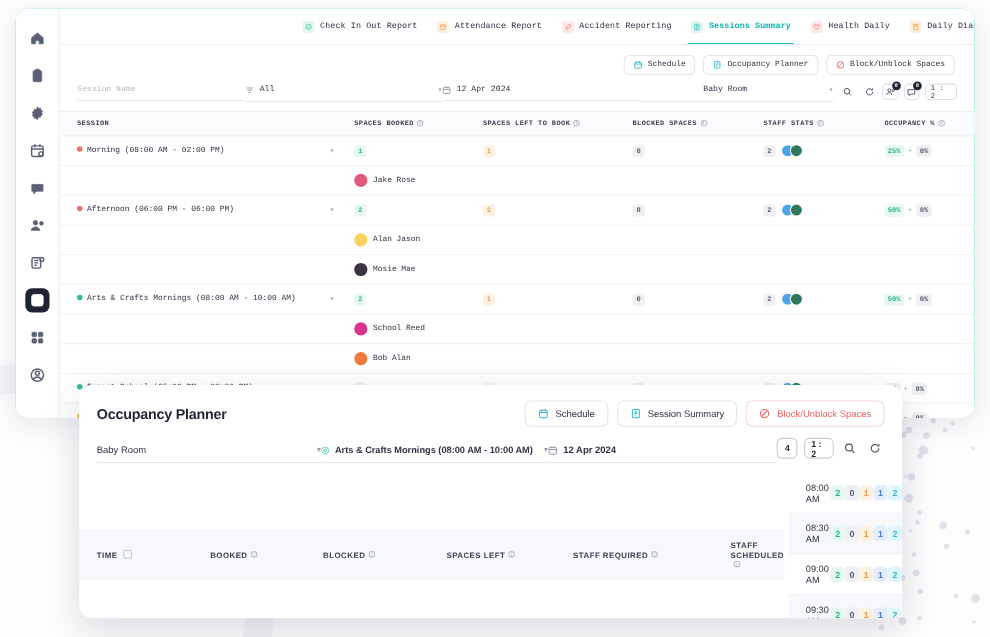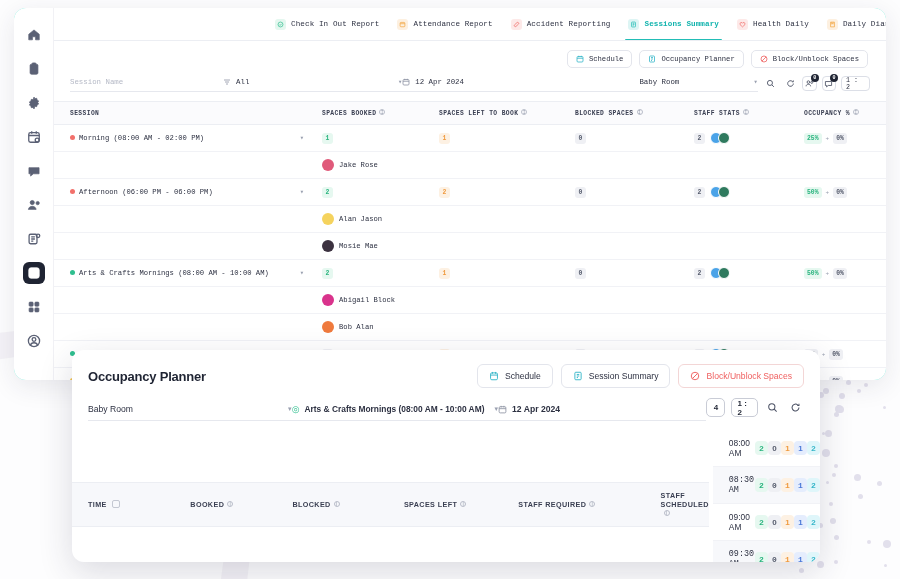--- a/index.html
+++ b/index.html
@@ -159,21 +159,21 @@
                  text-align:left; padding:8px 0; background:#f7f8fb;
                  border-top:1px solid #eceef3; border-bottom:1px solid #eceef3; font-weight:bold;}
   table.occ th.o1 { padding-left:16px; width:128px;}
   table.occ th.o2 { width:110px;}
   table.occ th.o3 { width:120px;}
   table.occ th.o4 { width:124px;}
   table.occ th.o5 { width:154px;}
   table.occ th.o6 { width:auto;}
   table.occ td { padding:8px 0; font-size:8.4px; color:#2d3142; border-bottom:1px solid #f1f2f6;}
   table.occ td.o1 { padding-left:16px;}
-  table.occ tr.alt td { background:#f7f8fb;font-family:Liberation Mono, monospace;}
+  table.occ tr.alt td { background:#f7f8fb;}
   .occbox { display:inline-flex; align-items:center; justify-content:center;
             min-width:13px; height:14px; padding:0 4px; border-radius:4px; font-size:8px; font-weight:bold;}
   .hdr-check { display:inline-block; width:8px; height:8px; border:1px solid #c4c8d2; border-radius:2px; margin-left:5px; vertical-align:-1px;}
 </style>
 </head>
 <body>
 
 <div id="root">
 
   <div class="bg-arc"></div>
@@ -512,21 +512,21 @@
                   <span class="plus">+</span>
                   <span class="chip grey">0%</span>
                 </span>
               </td>
             </tr>
             <tr>
               <td class="c1"></td>
               <td colspan="5">
                 <span class="person">
                   <span class="pav" style="background:#d9338c"></span>
-                  <span>Abigail Block</span>
+                  <span>School Reed</span>
                 </span>
               </td>
             </tr>
             <tr>
               <td class="c1"></td>
               <td colspan="5">
                 <span class="person">
                   <span class="pav" style="background:#ef7a3d"></span>
                   <span>Bob Alan</span>
                 </span>

